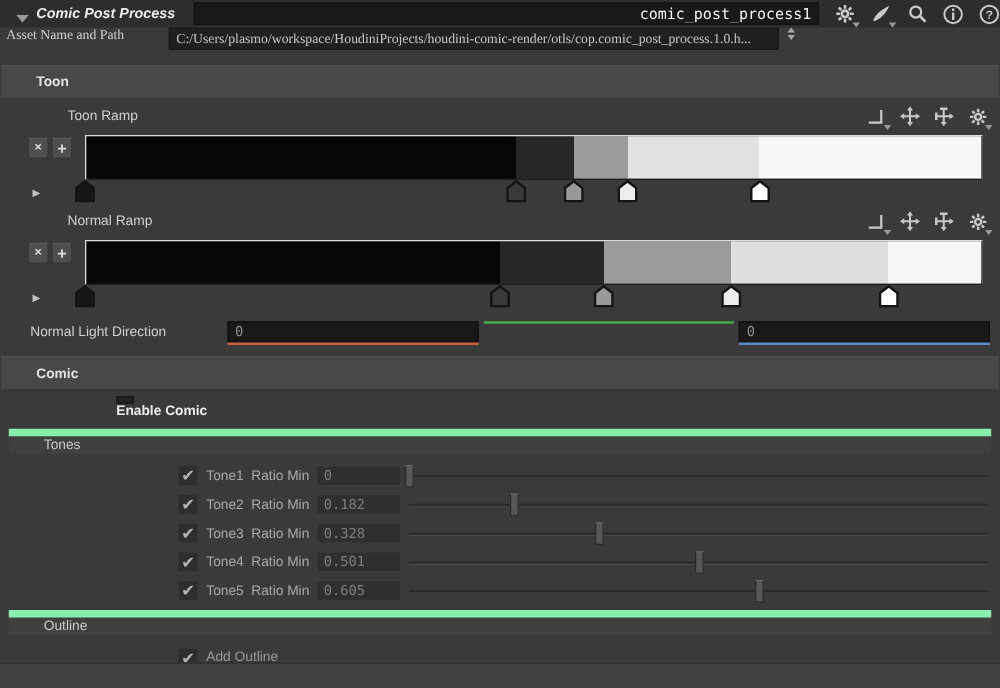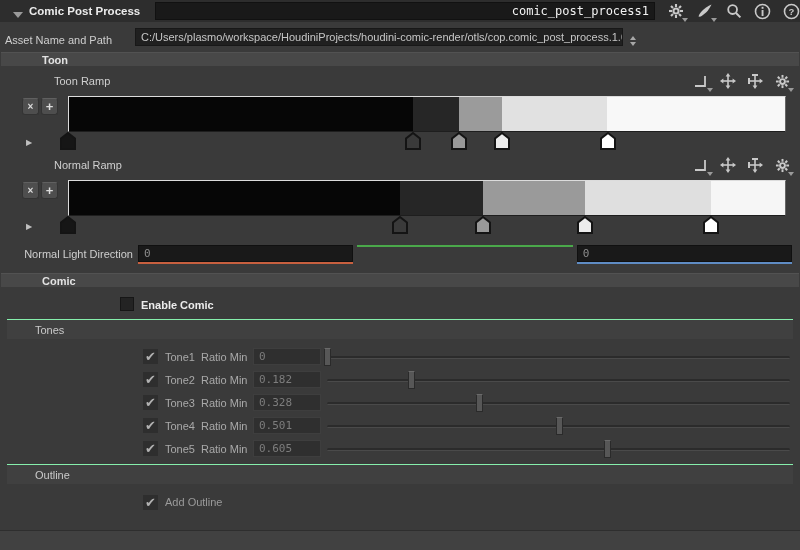--- a/index.html
+++ b/index.html
@@ -7,52 +7,52 @@
   body {
     width:800px; height:550px; background:#3a3a3a; overflow:hidden;
     font-family:"Liberation Sans", sans-serif; font-size:11px; color:#cccccc;
   }
   .mono { font-family:"DejaVu Sans Mono", monospace;text-align:right; }
 
   
   .titlebar { height:22px; background:#2d2d2d; display:flex; align-items:center; position:relative; }
   .tri-down { width:0; height:0; border-left:5px solid transparent; border-right:5px solid transparent;
     border-top:6px solid #9a9a9a; margin:8px 0 0 13px; }
-  .node-label { font-weight:bold; color:#ececec; font-size:11.5px; margin:0 15px 0 6px; white-space:nowrap; }
+  .node-label { font-weight:bold; color:#ececec; font-size:11.5px; margin:0 15px 0 6px; white-space:nowrap;font-style:italic; }
   .node-name { width:520px; height:18px; background:#191919; border:1px solid #111;
     color:#f2f2f2; font-family:"DejaVu Sans Mono", monospace; font-size:12px; padding:0 5px; outline:none; }
   .title-icons { display:flex; align-items:center; gap:12px; margin-left:12px; }
   .ticon { position:relative; display:inline-flex; width:17px; height:17px; align-items:center; justify-content:center; cursor:pointer; }
   .ticon .mini-drop { position:absolute; right:-4px; bottom:-2px; width:0; height:0;
     border-left:3px solid transparent; border-right:3px solid transparent; border-top:4px solid #9a9a9a; }
 
   
-  .asset-row { height:24px; display:flex; align-items:flex-end; background:#3a3a3a; }
+  .asset-row { height:24px; display:flex; align-items:flex-start; background:#3a3a3a;font-family:Liberation Serif, serif; }
   .asset-label { margin-left:5px; width:112px; color:#cfcfcf; }
   .dropdown { margin-left:3px; width:147px; height:18px; background:#323232;
     border:1px solid #232323; border-top-color:#5a5a5a; border-radius:2px;
     display:flex; align-items:center; cursor:pointer; }
   .dropdown-text { flex:1; text-align:center; color:#d4d4d4; overflow:hidden; white-space:nowrap; padding:0 3px; }
   .spin { display:flex; flex-direction:column; justify-content:center; gap:2px; padding:0 4px; border-left:1px solid #222; height:100%; }
   .spin i { width:0; height:0; border-left:3.5px solid transparent; border-right:3.5px solid transparent; display:block; }
   .spin .up { border-bottom:4px solid #b8b8b8; }
   .spin .dn { border-top:4px solid #b8b8b8; }
   .path-field { margin-left:18px; width:488px; height:18px; background:#202020; border:1px solid #181818;
     color:#c6c6c6; display:flex; align-items:center; padding:0 5px; white-space:nowrap; overflow:hidden; }
   .outer-spin { display:flex; flex-direction:column; gap:2px; margin-left:7px; cursor:pointer; }
   .outer-spin i { width:0; height:0; border-left:3.5px solid transparent; border-right:3.5px solid transparent; display:block; }
   .outer-spin .up { border-bottom:4px solid #a8a8a8; }
   .outer-spin .dn { border-top:4px solid #a8a8a8; }
 
   
   .gap6 { height:6px; } .gap8 { height:8px; }
-  .section-bar { height:14px; background:#484848; border-top:1px solid #525252;
-    display:flex; align-items:center; padding-left:41px; margin:0 1px; }
+  .section-bar { height:26px; background:#484848; border-top:1px solid #525252;
+    display:flex; align-items:center; padding-left:28px; margin:0 1px; }
   .section-bar span { font-weight:bold; color:#e2e2e2; }
-  .sub-bar { height:20px; background:#404040; border-top:1px solid #86efac;
+  .sub-bar { height:20px; background:#404040; border-top:6px solid #86efac;
     display:flex; align-items:center; padding-left:28px; margin:0 7px; }
   .sub-bar span { color:#c9c9c9; }
 
   
   .ramp-label-row { height:26px; display:flex; align-items:center; padding:0 10px 0 28px; margin-top:2px; }
   .ramp-label-row .lbl { flex:1; color:#cfcfcf;margin-left:26px; }
   .ricons { display:flex; align-items:center; gap:11px; }
   .ricon { position:relative; display:inline-flex; width:16px; height:16px; align-items:center; justify-content:center; cursor:pointer; }
   .ricon .mini-drop { position:absolute; right:-4px; bottom:-3px; width:0; height:0;
     border-left:3px solid transparent; border-right:3px solid transparent; border-top:4px solid #9a9a9a; }
@@ -66,32 +66,32 @@
   .rbtn.x { font-size:10px; }
   .rbtn.plus { font-size:13px; }
   .expander { position:absolute; left:26px; bottom:3px; color:#c0c0c0; font-size:8px; cursor:pointer; }
   .ramp-right { flex:1; margin-right:14px; }
   .ramp-bar { height:36px; border:1px solid #666;
     border-top-color:#dcdcdc; border-left-color:#dcdcdc; border-bottom-color:#1e1e1e; }
   .marker-strip { position:relative; height:18px; }
   .marker { position:absolute; top:0; margin-left:-8px; cursor:pointer; }
 
   
-  .vec-row { display:flex; align-items:center; margin-top:9px; height:22px; }
+  .vec-row { display:flex; align-items:center; margin-top:9px; height:22px;gap:44px; }
   .vec-row .lbl { width:138px; text-align:right; color:#cfcfcf; padding-right:5px; }
   .vec-fields { flex:1; display:flex; gap:4px; margin-right:8px; }
   .vfield { flex:1; }
   .vfield .box { height:17px; background:#191919; border:1px solid #101010; display:flex; align-items:center; padding:0 5px;
     font-family:"DejaVu Sans Mono", monospace; font-size:11px; }
   .vfield .underline { height:2px; }
   .vfield .dim { color:#8d8d8d; }
   .vfield .lit { color:#ffffff; font-weight:bold; }
 
   
-  .check-row { display:flex; align-items:flex-end; padding-left:120px; margin-top:6px; height:18px; }
+  .check-row { display:flex; align-items:flex-start; padding-left:93px; margin-top:6px; height:18px;flex-direction:column; }
   .checkbox { width:14px; height:14px; background:#232323; border:1px solid #161616; margin-right:7px; cursor:pointer; }
   .checkmark { width:15px; height:15px; display:flex; align-items:center; justify-content:center;
     background:#2e2e2e; color:#b2b2b2; font-size:13px; margin-right:7px; cursor:pointer; line-height:1; }
   .bold-lbl { font-weight:bold; color:#ececec; }
   .dim-lbl { color:#9a9a9a; }
 
   .tone-rows { padding:6px 0 4px 0; }
   .tone-row { display:flex; align-items:center; height:23px; padding-left:143px; }
   .tone-name { width:36px; color:#a9a9a9; }
   .tone-param { width:52px; color:#a9a9a9; }

